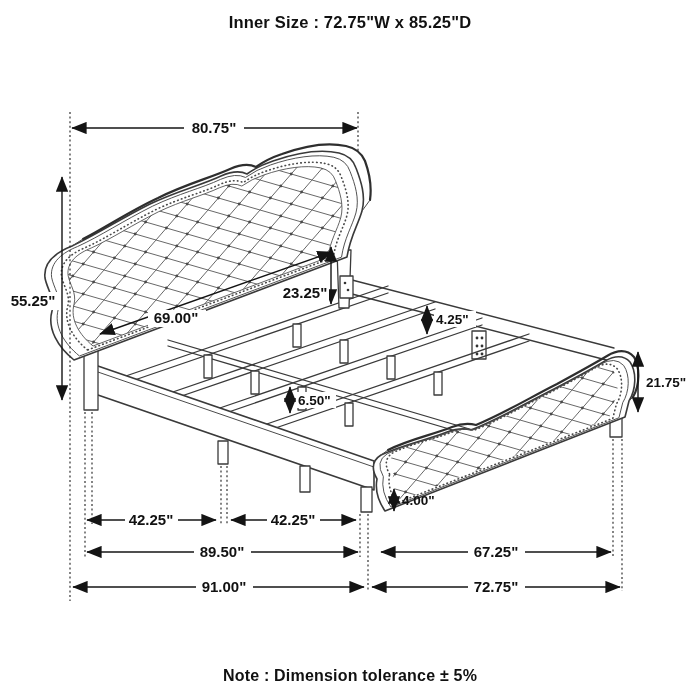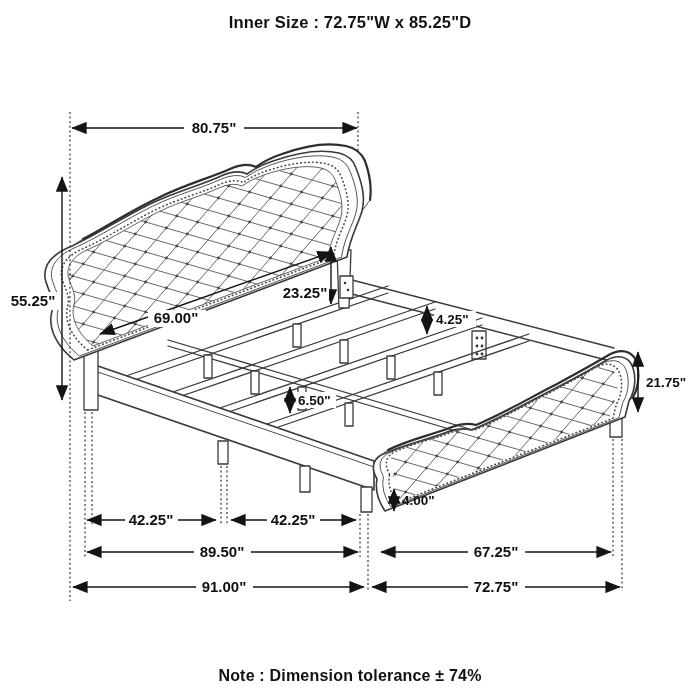--- a/index.html
+++ b/index.html
@@ -23,21 +23,21 @@
   .dim{stroke:#141414;stroke-width:1.4;fill:none;}
   .ext{stroke:#333333;stroke-width:1.2;fill:none;stroke-dasharray:2 2.6;}
   .lblbg{fill:#ffffff;stroke:none;}
   .dimtext{font:bold 15px "Liberation Sans",sans-serif;fill:#111;text-anchor:middle;}
   .dimtext-s{font:bold 13.5px "Liberation Sans",sans-serif;fill:#111;text-anchor:start;}
 </style>
 </head>
 <body>
 
 <div id="title" class="caption">Inner Size : 72.75"W x 85.25"D</div>
-<div id="note" class="caption">Note : Dimension tolerance ± 74%</div>
+<div id="note" class="caption">Note : Dimension tolerance ± 5%</div>
 
 <svg width="700" height="700" viewBox="0 0 700 700">
   <defs>
     <marker id="ah" viewBox="0 0 10 8" markerWidth="11" markerHeight="9" refX="9.5" refY="4" orient="auto-start-reverse">
       <path d="M0 0 L10 4 L0 8 Z" fill="#141414"></path>
     </marker>
     <pattern id="tuft" patternUnits="userSpaceOnUse" width="52" height="30">
       <g fill="none" stroke="#565656" stroke-width="0.9">
         <path d="M0 30 L26 0"></path>
           <path d="M26 30 L52 0"></path>

